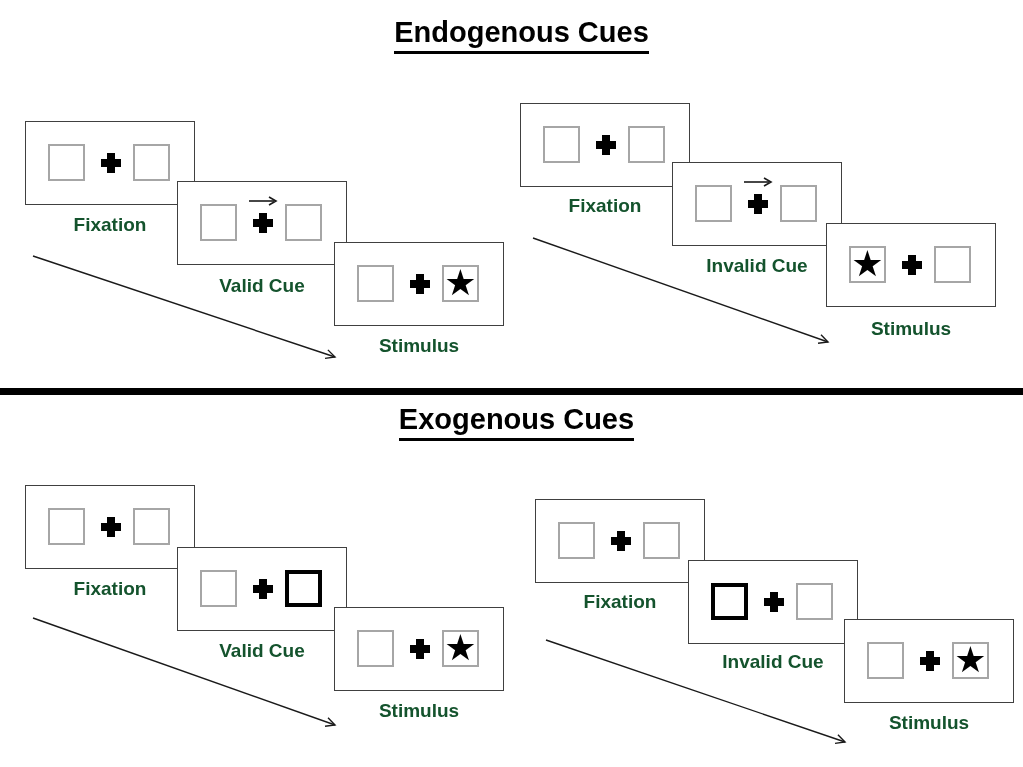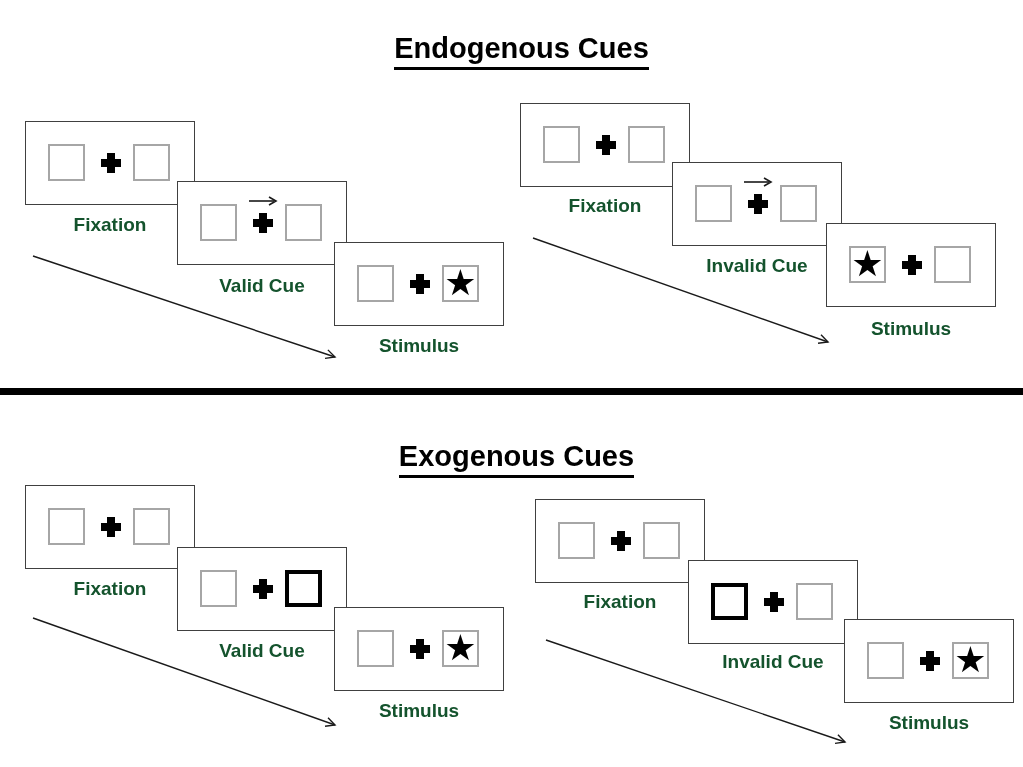--- a/index.html
+++ b/index.html
@@ -32,21 +32,21 @@
 <div class="canvas">
 
   <svg class="defs-holder" aria-hidden="true">
     <defs>
       <marker id="ah" markerWidth="14" markerHeight="14" refX="10" refY="5.5" orient="auto" markerUnits="userSpaceOnUse">
         <path d="M1,1 L10,5.5 L1,10" fill="none" stroke="#1a1a1a" stroke-width="1.4"></path>
       </marker>
     </defs>
   </svg>
 
-  <div class="title-row" style="left:20px;top:32px;width:1003px;">
+  <div class="title-row" style="left:20px;top:16px;width:1003px;">
     <span class="section-title">Endogenous Cues</span>
   </div>
 
   <svg class="tl-arrow" style="left:25px;top:248px;" width="320" height="118">
     <line x1="8" y1="8" x2="310" y2="109" stroke="#1a1a1a" stroke-width="1.4" marker-end="url(#ah)"></line>
   </svg>
   <div class="panel" style="left:25px;top:121px;">
     <div class="sq pos-left"></div>
     <div class="plus"></div>
     <div class="sq pos-right"></div>
@@ -94,21 +94,21 @@
     </div>
     <div class="plus"></div>
     <div class="sq pos-right"></div>
   </div>
   <div class="panel-label" style="left:520px;top:195px;">Fixation</div>
   <div class="panel-label" style="left:672px;top:255px;">Invalid Cue</div>
   <div class="panel-label" style="left:826px;top:318px;">Stimulus</div>
 
   <div class="divider"></div>
 
-  <div class="title-row" style="left:10px;top:440px;width:1013px;">
+  <div class="title-row" style="left:10px;top:403px;width:1013px;">
     <span class="section-title">Exogenous Cues</span>
   </div>
 
   <svg class="tl-arrow" style="left:25px;top:610px;" width="320" height="122">
     <line x1="8" y1="8" x2="310" y2="115" stroke="#1a1a1a" stroke-width="1.4" marker-end="url(#ah)"></line>
   </svg>
   <div class="panel" style="left:25px;top:485px;">
     <div class="sq pos-left"></div>
     <div class="plus"></div>
     <div class="sq pos-right"></div>

